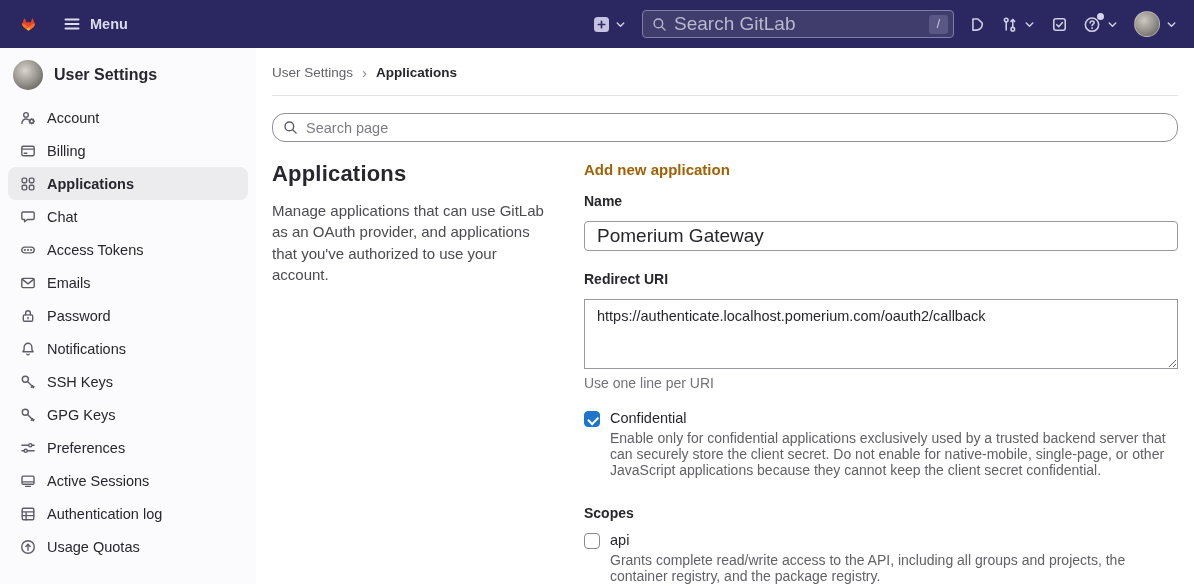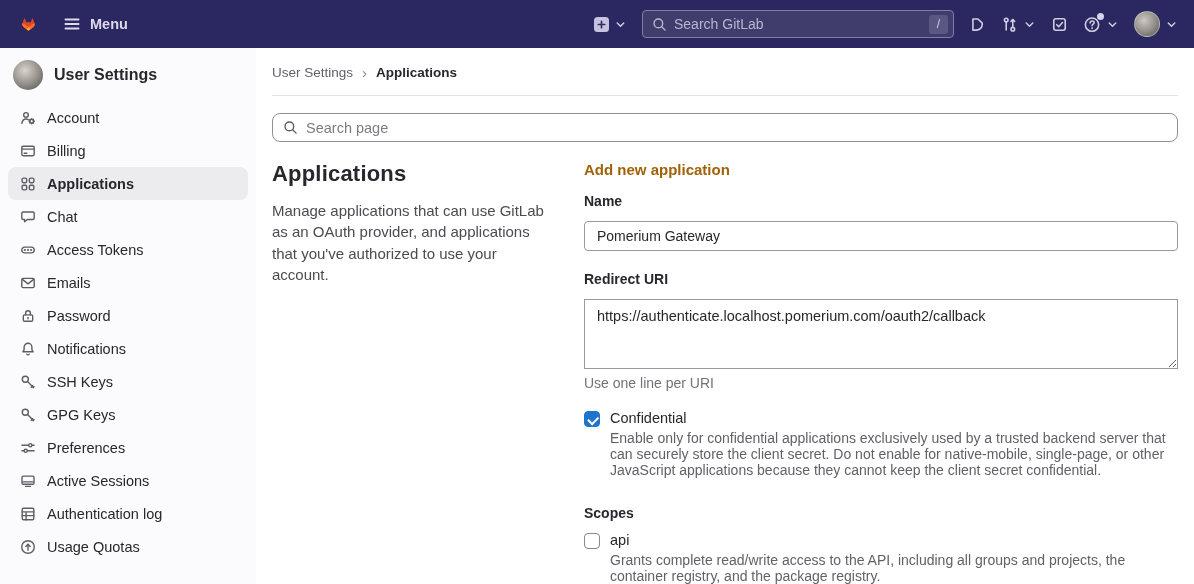--- a/index.html
+++ b/index.html
@@ -9,21 +9,21 @@
 
   
   .navbar { height:48px; flex:0 0 48px; background:#2a2761; display:flex; align-items:center; padding:4px 16px; }
   .nav-left { display:flex; align-items:center; gap:22px; }
   .logo svg { display:block; }
   .menu-btn { display:flex; align-items:center; gap:9px; color:#dcdbec; font-size:14.5px; font-weight:700; cursor:pointer; }
   .nav-right { margin-left:auto; display:flex; align-items:center; gap:15px; }
   .plus-group,.mr-group,.help-group,.avatar-group { display:flex; align-items:center; gap:5px; }
   .nav-ic { color:#cfcde2; display:flex; align-items:center; }
   .nav-search { width:312px; height:28px; background:#403d6d; border:1px solid #807da8; border-radius:4px; display:flex; align-items:center; padding:0 5px 0 9px; gap:7px; }
-  .nav-search input { flex:1; background:transparent; border:none; outline:none; color:#e6e5f2; font-size:14px; min-width:0; }
+  .nav-search input { flex:1; background:transparent; border:none; outline:none; color:#e6e5f2; font-size:19px; min-width:0; }
   .nav-search input::placeholder { color:#b9b7cf; }
   .slash-badge { background:#5a5784; color:#cfcde2; border-radius:3px; font-size:12px; width:19px; height:19px; display:flex; align-items:center; justify-content:center; }
   .nav-avatar { width:26px; height:26px; border-radius:50%; border:1px solid rgba(255,255,255,.35);
                 background:radial-gradient(circle at 38% 35%, #cdc8c0, #8f8b86 55%, #55524e); }
   .help-wrap { position:relative; display:flex; }
   .help-dot { position:absolute; top:-2px; right:-3px; width:7px; height:7px; border-radius:50%; background:#d6d4ea; }
 
   
   .layout { flex:1; display:flex; min-height:0; }
 
@@ -38,33 +38,33 @@
   .side-item.active { background:#ececef; font-weight:700; }
   .side-icon { display:flex; color:#5e5c66; flex:0 0 16px; }
 
   
   .content { flex:1; min-width:0; display:flex; flex-direction:column; background:#fff; }
   .breadcrumb-bar { padding:17px 16px 0; display:flex; align-items:center; gap:9px; font-size:13.5px; }
   .crumb-link { color:#63606b; cursor:pointer; }
   .crumb-sep { color:#89888d; font-size:15px; line-height:1; }
   .crumb-current { color:#28272d; font-weight:700; }
   .divider { border-bottom:1px solid #e3e2e7; margin:15px 16px 0; }
-  .page-search { margin:17px 16px 0; height:30px; border:1px solid #918f98; border-radius:8px; display:flex; align-items:center; padding:0 10px; gap:8px; color:#5e5c66; }
+  .page-search { margin:17px 16px 0; height:30px; border:1px solid #918f98; border-radius:13px; display:flex; align-items:center; padding:0 10px; gap:8px; color:#5e5c66; }
   .page-search input { flex:1; border:none; outline:none; font-size:14.5px; color:#303030; min-width:0; }
   .page-search input::placeholder { color:#7e7c85; }
 
   .content-row { display:flex; padding:19px 16px 0; gap:32px; align-items:flex-start; }
   .left-col { width:280px; flex:0 0 280px; }
   .page-title { font-size:22px; font-weight:700; color:#28272d; letter-spacing:.2px; }
   .page-desc { margin-top:13px; font-size:15px; line-height:1.42; color:#4c4b52; }
 
   .right-col { flex:1; min-width:0; }
   .form-heading { font-size:15px; font-weight:700; color:#a16207; margin-bottom:15px; }
   .field-label { font-size:14px; font-weight:700; color:#28272d; margin-bottom:12px; }
-  .text-input { width:100%; height:30px; border:1px solid #99979f; border-radius:4px; padding:0 12px; font-size:14px; color:#28272d; outline:none; font-family:inherit; }
+  .text-input { width:100%; height:30px; border:1px solid #99979f; border-radius:4px; padding:0 12px; font-size:19px; color:#28272d; outline:none; font-family:inherit; }
   .input-group { margin-bottom:20px; }
   .text-area { width:100%; height:70px; border:1px solid #99979f; border-radius:0; padding:6px 12px; font-size:14.5px; color:#28272d; resize:vertical; outline:none; font-family:inherit; line-height:1.4; display:block; }
   .field-help { font-size:14px; color:#737278; margin-top:6px; }
 
   .check-row { display:flex; gap:10px; margin-top:19px; }
   .cbx { position:relative; width:16px; height:16px; flex:0 0 16px; margin-top:1px; }
   .cbx input { position:absolute; inset:0; opacity:0; margin:0; cursor:pointer; }
   .cb-box { position:absolute; inset:0; border:1px solid #89888d; border-radius:4px; background:#fff; pointer-events:none; }
   .cbx input:checked + .cb-box { background:#1f75cb; border-color:#1f75cb; }
   .cbx input:checked + .cb-box::after { content:""; position:absolute; left:3px; top:3.5px; width:8px; height:4.5px; border-left:2px solid #fff; border-bottom:2px solid #fff; transform:rotate(-45deg); }

